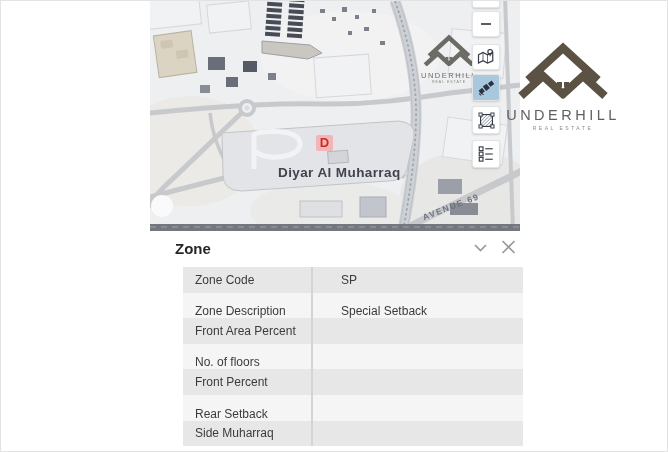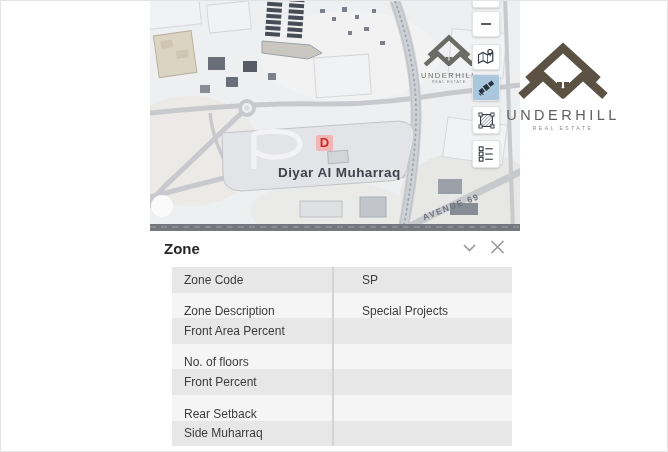--- a/index.html
+++ b/index.html
@@ -37,33 +37,33 @@
   .tool-btn svg { display:block; }
 
   
   .logo-big { position:absolute; left:497px; top:36px; width:130px; text-align:center; z-index:6; }
   .logo-big .lg-name { font-size:14.5px; letter-spacing:3.5px; color:#5f5f5f;
                        margin-top:4px; white-space:nowrap; }
   .logo-big .lg-tag { font-size:5px; letter-spacing:2.5px; color:#8f8d86; margin-top:2px;
                       white-space:nowrap; }
 
   
-  .zone-panel { position:absolute; left:149px; top:230px; width:370px; height:222px;
+  .zone-panel { position:absolute; left:160px; top:230px; width:370px; height:222px;
                 background:#ffffff; }
   .zone-header { position:relative; height:36px; }
   .zone-title { position:absolute; left:14px; top:9px; font-size:15px; font-weight:bold;
                 color:#262626; }
   .zone-collapse { position:absolute; right:42px; top:10px; width:17px; height:14px; cursor:pointer; }
   .zone-close { position:absolute; right:14px; top:8px; width:17px; height:16px; cursor:pointer; }
 
   .zone-table { position:absolute; left:22px; top:36px; width:340px; }
   .zone-row { display:flex; height:25.6px; align-items:center; font-size:12px; color:#3b3b3b; }
   .zone-row.odd  { background:#e7e7e8; }
   .zone-row.even { background:#f5f5f6;align-items:flex-end; }
-  .zr-label { width:160px; padding-left:12px; }
+  .zr-label { width:128px; padding-left:12px; }
   .zr-div   { width:2px; align-self:stretch; background:#d4d4d6; }
   .zr-value { flex:1; padding-left:28px; }
 </style>
 </head>
 <body>
 
 <div class="screen">
 
   <div class="map-wrap">
     <svg class="map-svg" width="370" height="230" viewBox="0 0 370 230">
@@ -269,21 +269,21 @@
     </div>
     <div class="zone-table">
         <div class="zone-row odd">
           <div class="zr-label">Zone Code</div>
           <div class="zr-div"></div>
           <div class="zr-value">SP</div>
         </div>
         <div class="zone-row even">
           <div class="zr-label">Zone Description</div>
           <div class="zr-div"></div>
-          <div class="zr-value">Special Projects</div>
+          <div class="zr-value">Special Setback</div>
         </div>
         <div class="zone-row odd">
           <div class="zr-label">Front Area Percent</div>
           <div class="zr-div"></div>
           <div class="zr-value"></div>
         </div>
         <div class="zone-row even">
           <div class="zr-label">No. of floors</div>
           <div class="zr-div"></div>
           <div class="zr-value"></div>

